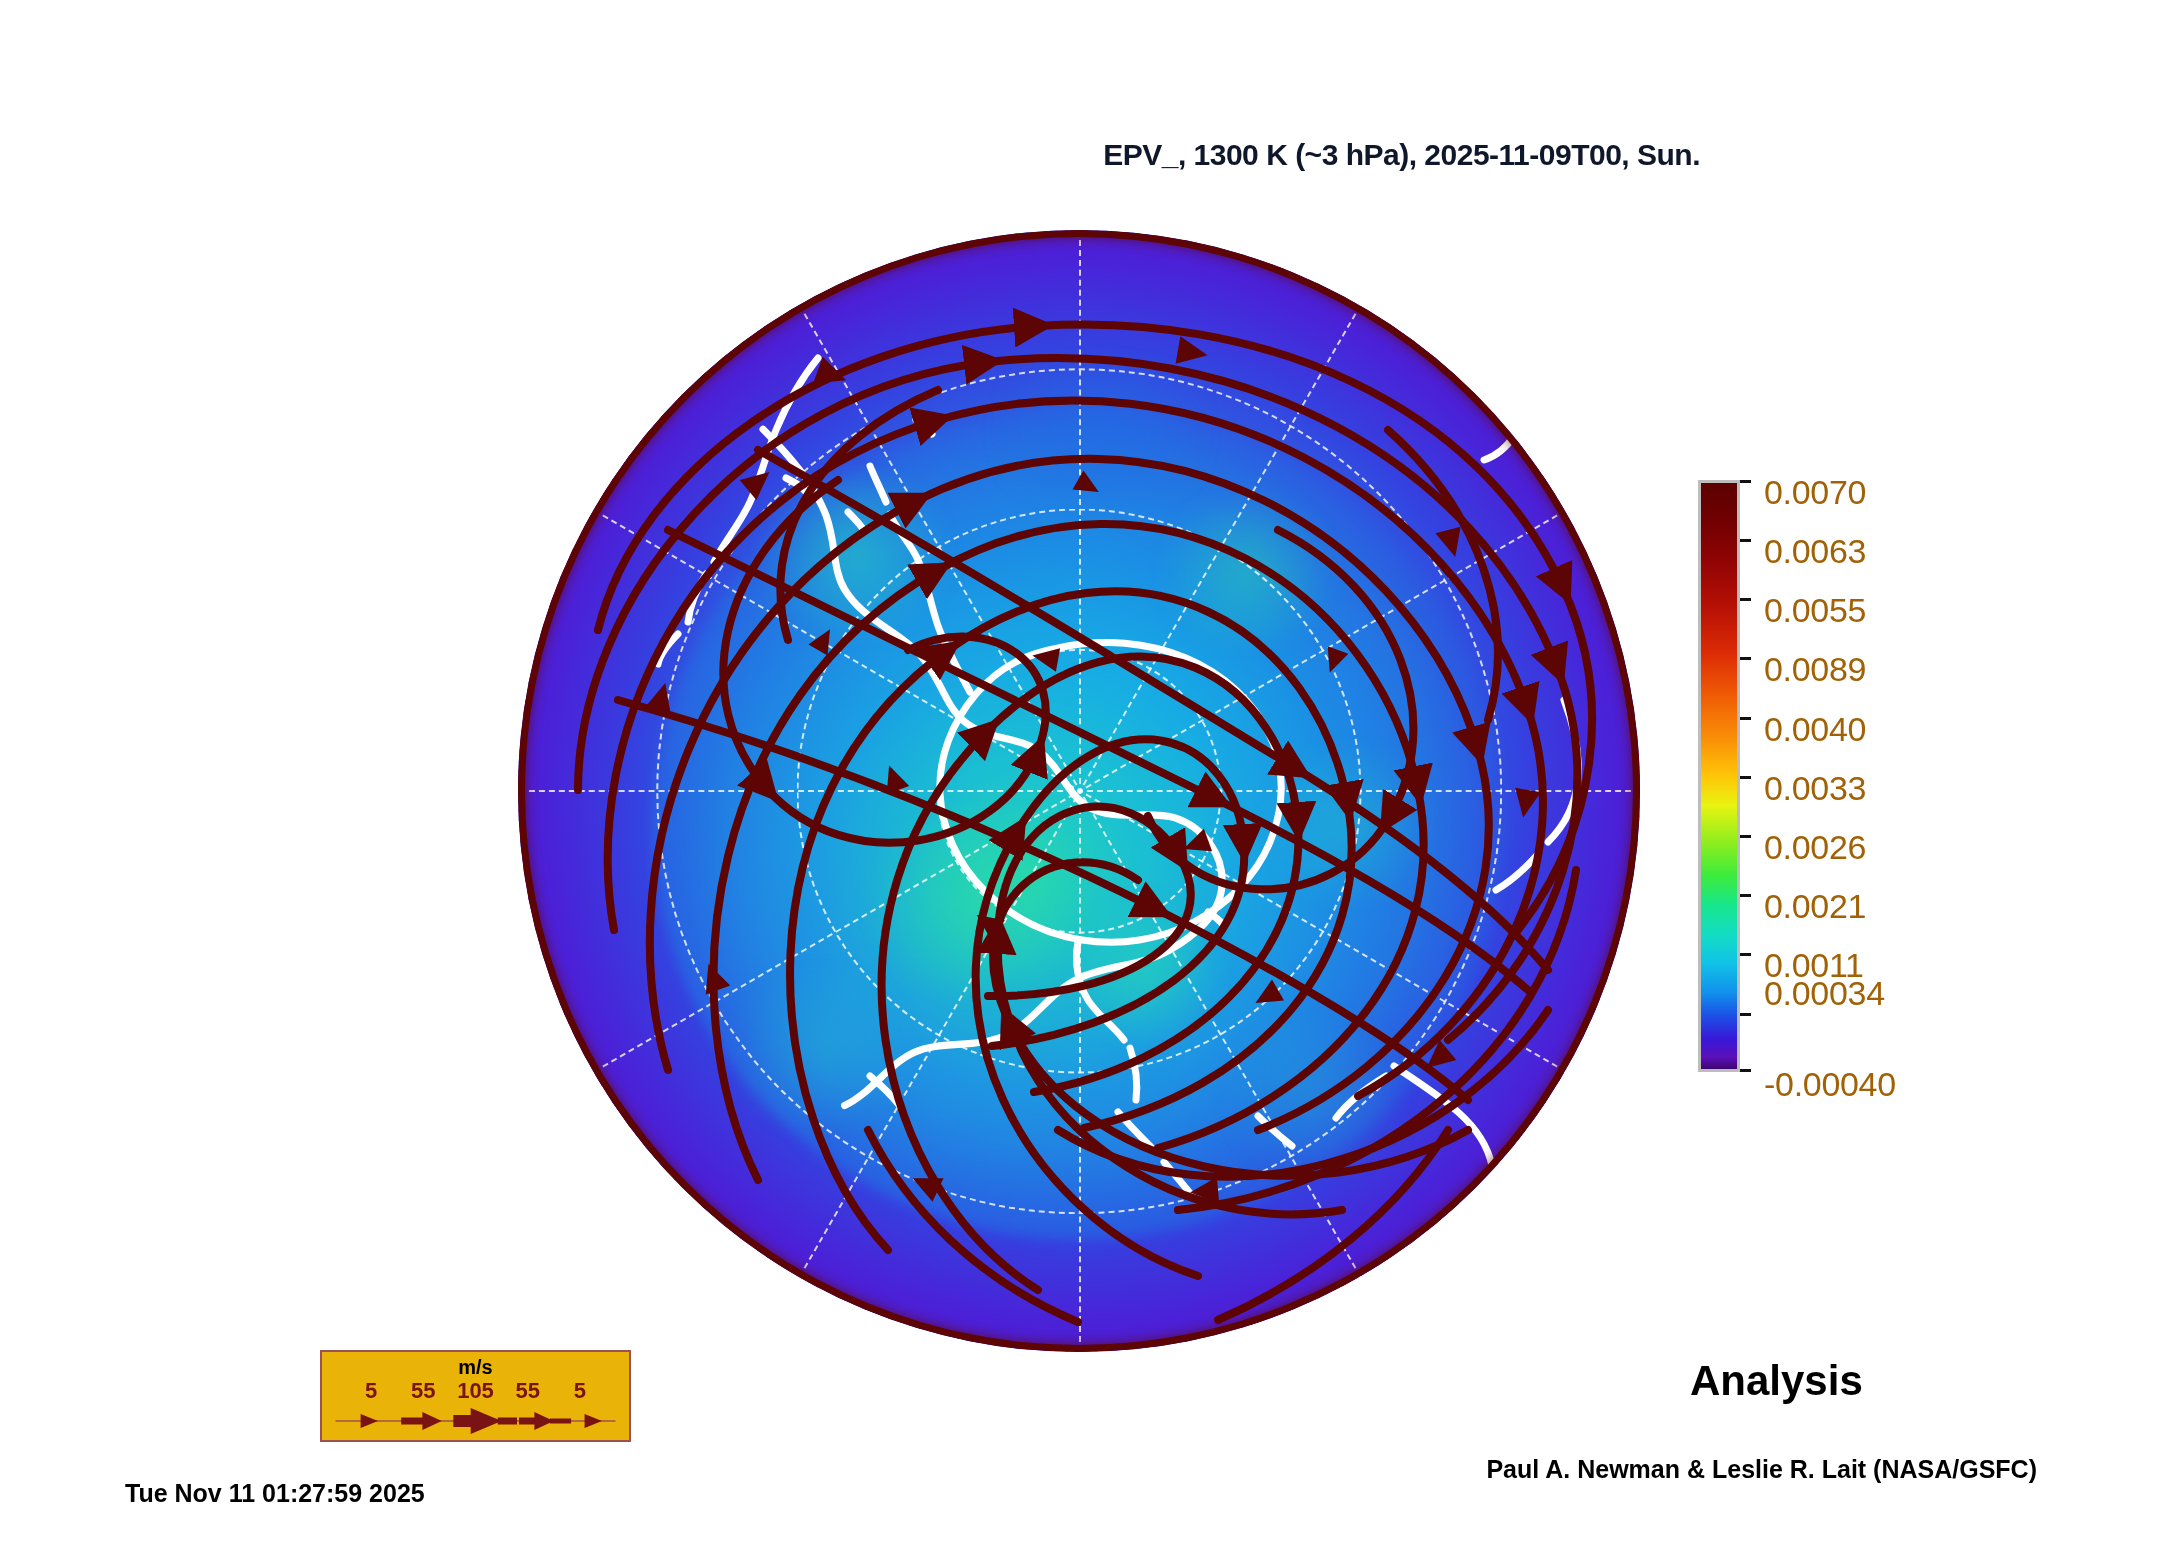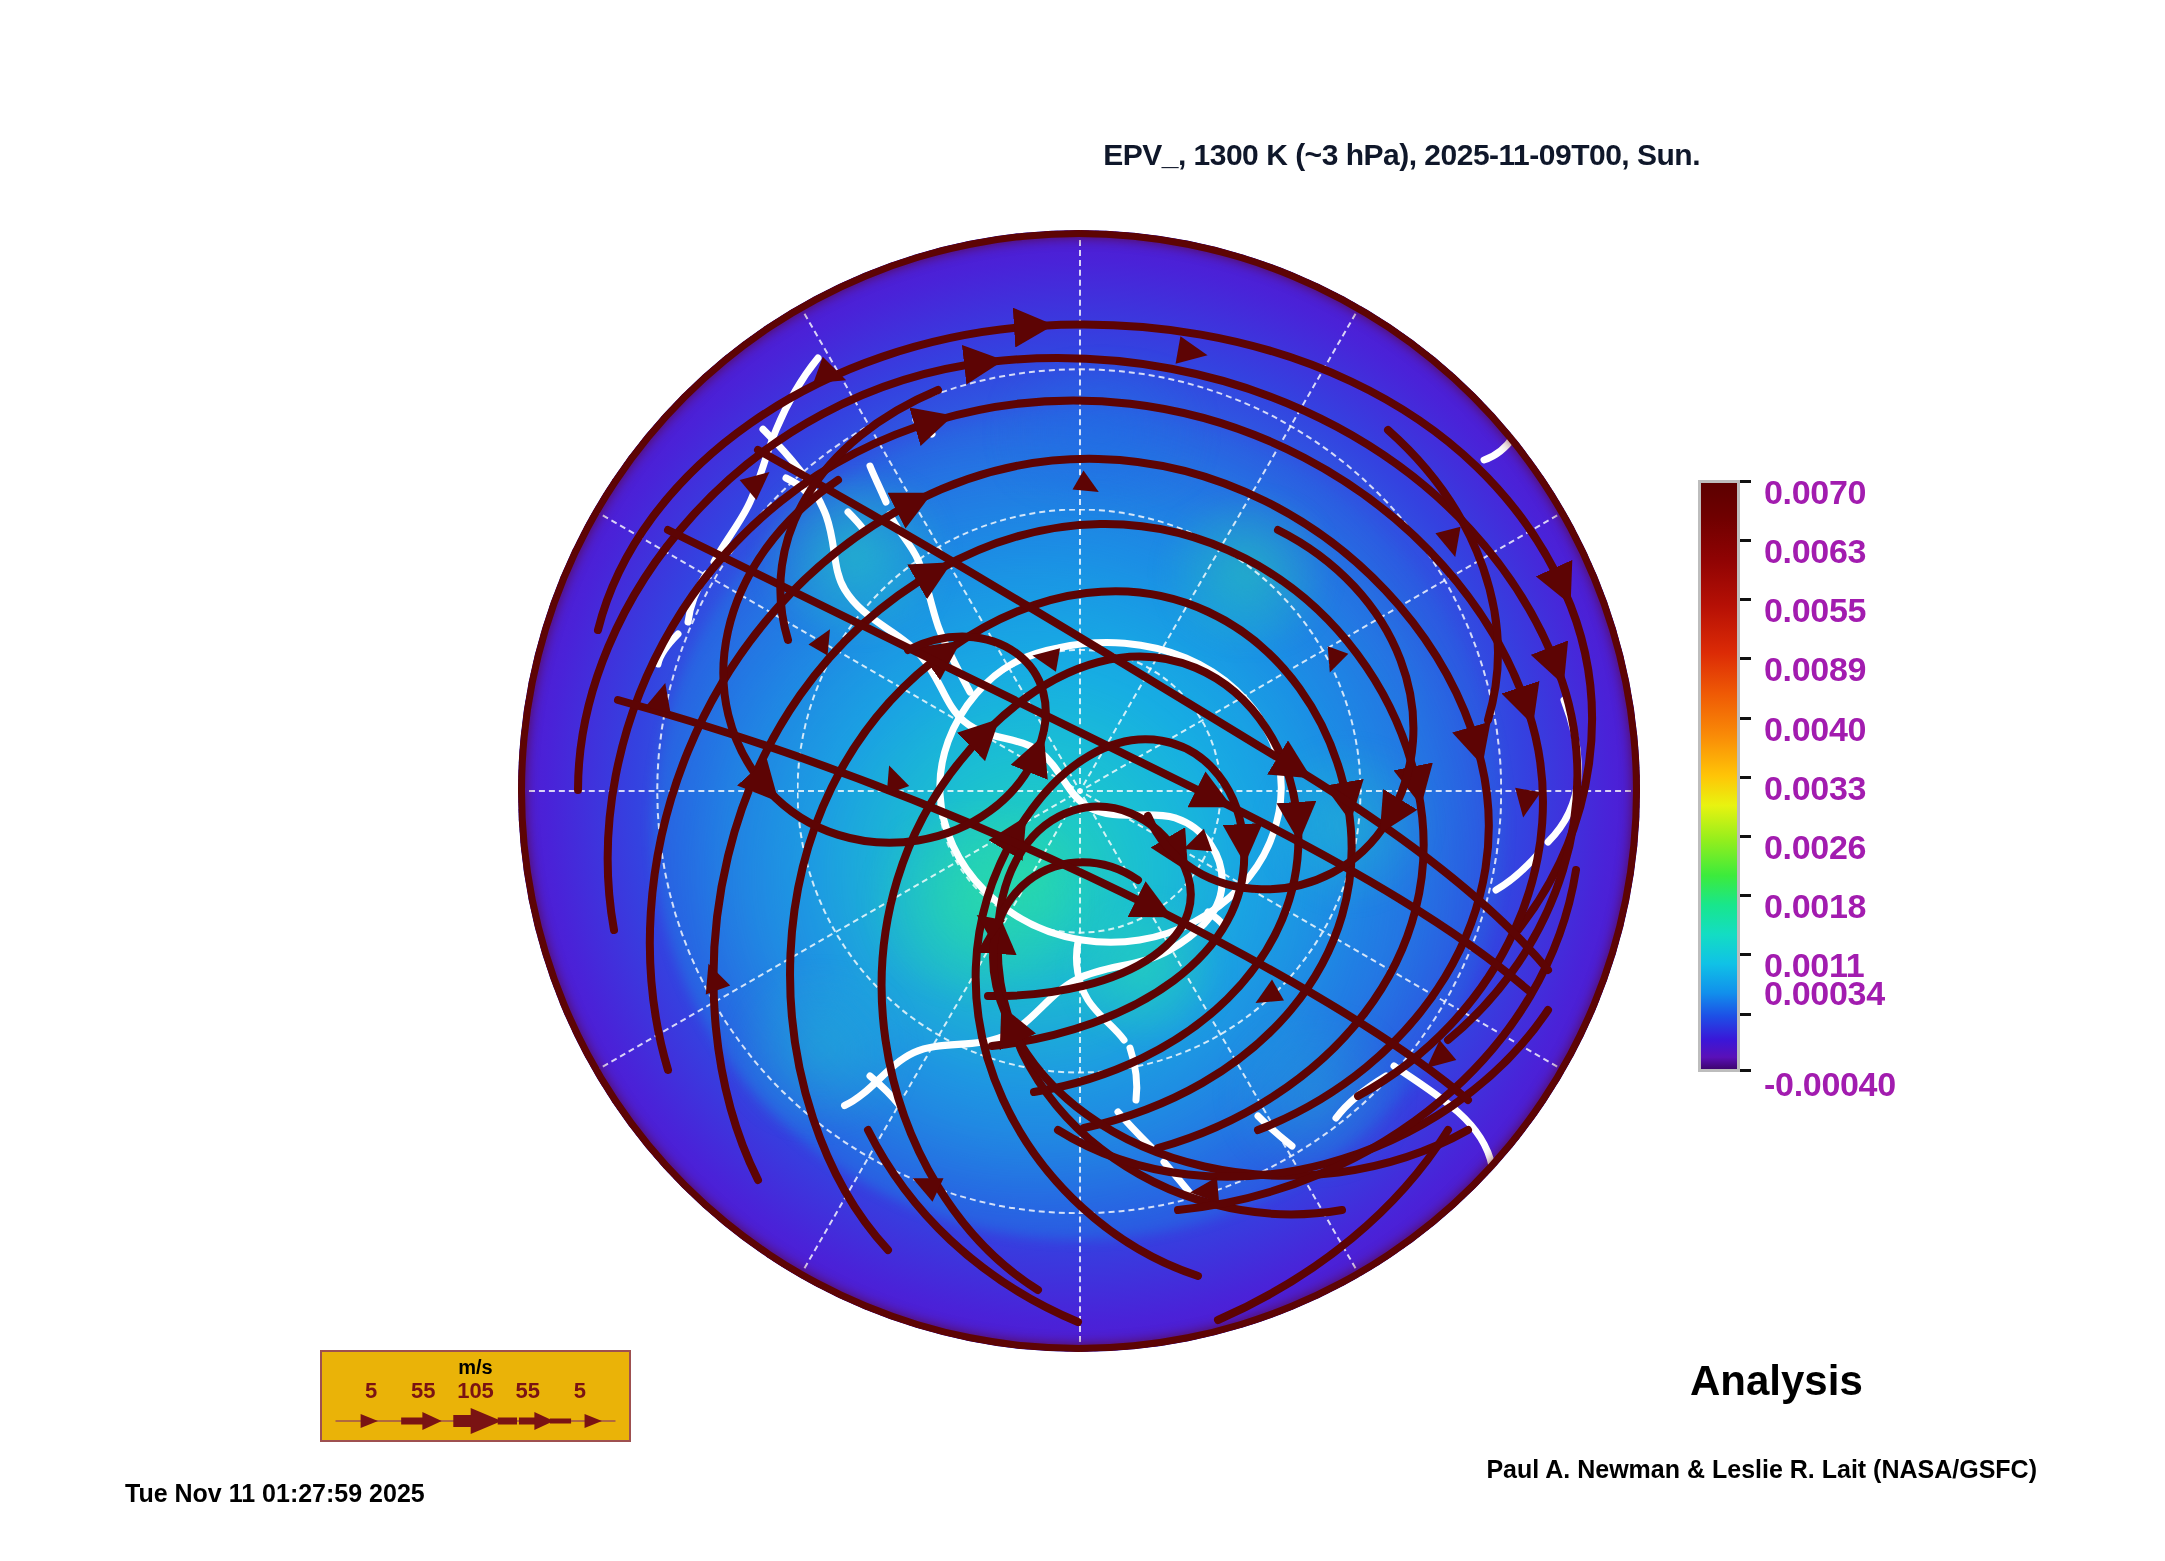--- a/index.html
+++ b/index.html
@@ -180,22 +180,22 @@
     position: absolute;
     left: 42px;
     width: 11px;
     height: 0;
     border-top: 3px solid #111;
   }
   .cb-label {
     position: absolute;
     left: 66px;
     font-size: 34px;
-    font-weight: bold;
-    color: #a21caf;
+    font-weight: normal;
+    color: #a16207;
     white-space: nowrap;
     transform: translateY(-50%);
     letter-spacing: -0.3px;
   }
 
   
   #wind-legend {
     position: absolute;
     left: 320px;
     top: 1350px;
@@ -431,21 +431,21 @@
   <div class="cb-tick" style="top:533px;"></div>
   <div class="cb-tick" style="top:589px;"></div>
 
   <div class="cb-label" style="top:12px;">0.0070</div>
   <div class="cb-label" style="top:71px;">0.0063</div>
   <div class="cb-label" style="top:130px;text-align:right;">0.0055</div>
   <div class="cb-label" style="top:189px;">0.0089</div>
   <div class="cb-label" style="top:249px;">0.0040</div>
   <div class="cb-label" style="top:308px;">0.0033</div>
   <div class="cb-label" style="top:367px;">0.0026</div>
-  <div class="cb-label" style="top:426px;">0.0018</div>
+  <div class="cb-label" style="top:426px;">0.0021</div>
   <div class="cb-label" style="top:485px;">0.0011</div>
   <div class="cb-label" style="top:513px;text-align:right;">0.00034</div>
   <div class="cb-label" style="top:604px;">-0.00040</div>
 </div>
 
 <div id="wind-legend">
   <div id="wind-legend-units">m/s</div>
   <div class="wind-tick-label" style="left:16%;">5</div>
   <div class="wind-tick-label" style="left:33%;">55</div>
   <div class="wind-tick-label" style="left:50%;">105</div>

